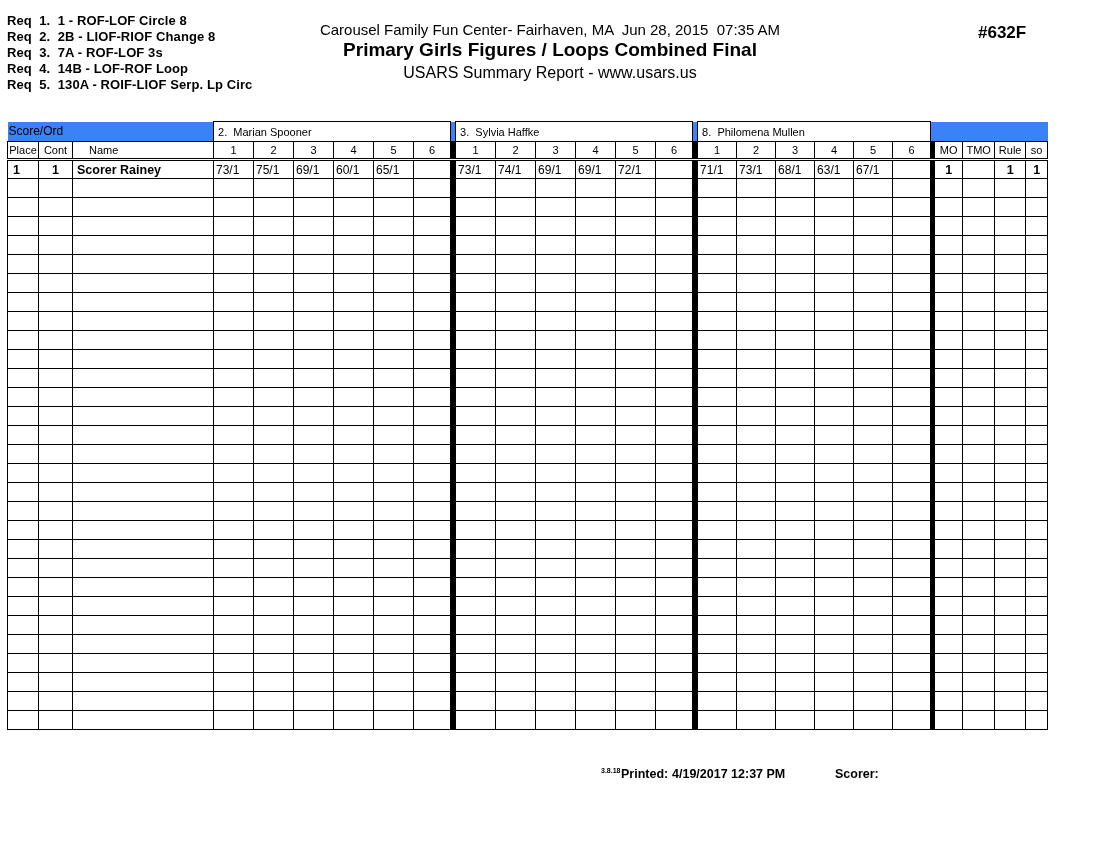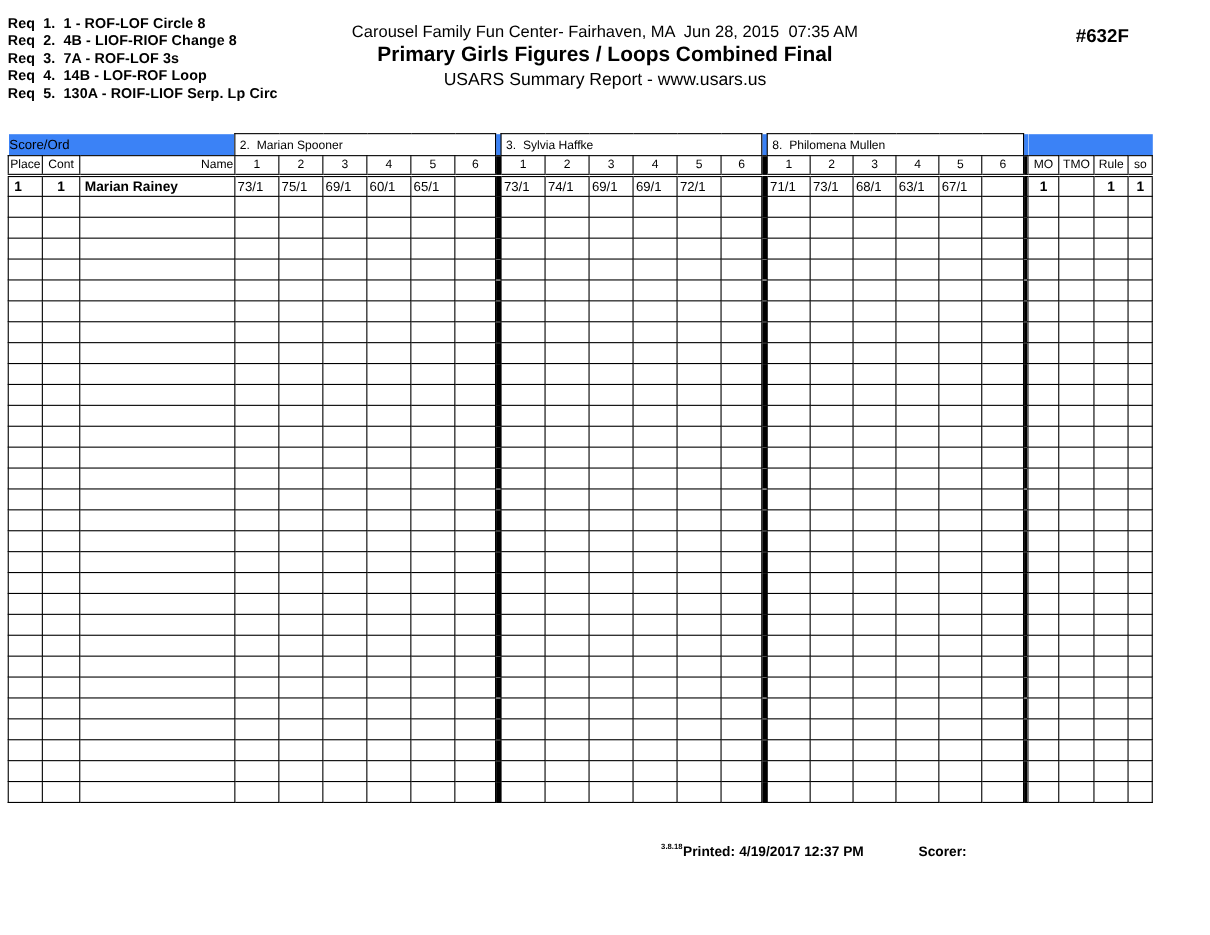--- a/index.html
+++ b/index.html
@@ -36,38 +36,38 @@
     padding:0 2px; overflow:hidden; white-space:pre; vertical-align:middle;
   }
   tr.jrow td { height:20px; }
   tr.hdr td { height:18px; border-bottom:3px double #000; }
   td.nob { border:none; background:#3b82f6; }
   td.corner { font-size:12px; padding-left:1px; }
   td.judgebox { font-size:11px; padding-left:4px; }
   td.sep { background:#000000; padding:0; }
   td.c { text-align:center; }
   td.h { font-size:11px; padding:0 1px; text-align:center; }
-  td.h.left { text-align:right; padding-left:0; }
+  td.h.left { text-align:left; padding-left:16px; }
   td.b { font-weight:bold; font-size:12.5px; }
   td.pl { padding-left:5px; }
   td.nm { padding-left:4px; }
   td.sc { font-size:12px; padding-left:2px; }
 
   .footer { position:absolute; top:766px; left:0; width:1100px; height:20px; font-weight:bold; }
   .footer .ver { position:absolute; left:601px; top:1px; font-size:7px; font-weight:bold; }
   .footer .printed-label { position:absolute; left:621px; top:1px; font-size:12.5px; }
   .footer .printed-value { position:absolute; left:672px; top:1px; font-size:12.5px; }
   .footer .scorer { position:absolute; left:835px; top:1px; font-size:12.5px; }
 </style>
 </head>
 <body>
 
 <div class="page">
 
-  <div class="req-list"><div>Req  1.  1 - ROF-LOF Circle 8</div><div>Req  2.  4B - LIOF-RIOF Change 8</div><div>Req  3.  7A - ROF-LOF 3s</div><div>Req  4.  14B - LOF-ROF Loop</div><div>Req  5.  130A - ROIF-LIOF Serp. Lp Circ</div></div>
+  <div class="req-list"><div>Req  1.  1 - ROF-LOF Circle 8</div><div>Req  2.  2B - LIOF-RIOF Change 8</div><div>Req  3.  7A - ROF-LOF 3s</div><div>Req  4.  14B - LOF-ROF Loop</div><div>Req  5.  130A - ROIF-LIOF Serp. Lp Circ</div></div>
 
   <div class="title-block">
     <div class="t2">Carousel Family Fun Center- Fairhaven, MA  Jun 28, 2015  07:35 AM</div>
     <div class="t3">Primary Girls Figures / Loops Combined Final</div>
     <div class="t4">USARS Summary Report - www.usars.us</div>
   </div>
 
   <div class="doc-number">#632F</div>
 
   <table class="score-table">
@@ -138,21 +138,21 @@
           <td class="h">6</td>
           <td class="sep"></td>
           <td class="h">MO</td>
           <td class="h">TMO</td>
           <td class="h">Rule</td>
           <td class="h">so</td>
         </tr>
         <tr>
           <td class="b pl">1</td>
           <td class="b c">1</td>
-          <td class="b nm">Marian Rainey</td>
+          <td class="b nm">Scorer Rainey</td>
           <td class="sc">73/1</td>
           <td class="sc">75/1</td>
           <td class="sc">69/1</td>
           <td class="sc">60/1</td>
           <td class="sc">65/1</td>
           <td class="sc"></td>
           <td class="sep"></td>
           <td class="sc">73/1</td>
           <td class="sc">74/1</td>
           <td class="sc">69/1</td>

